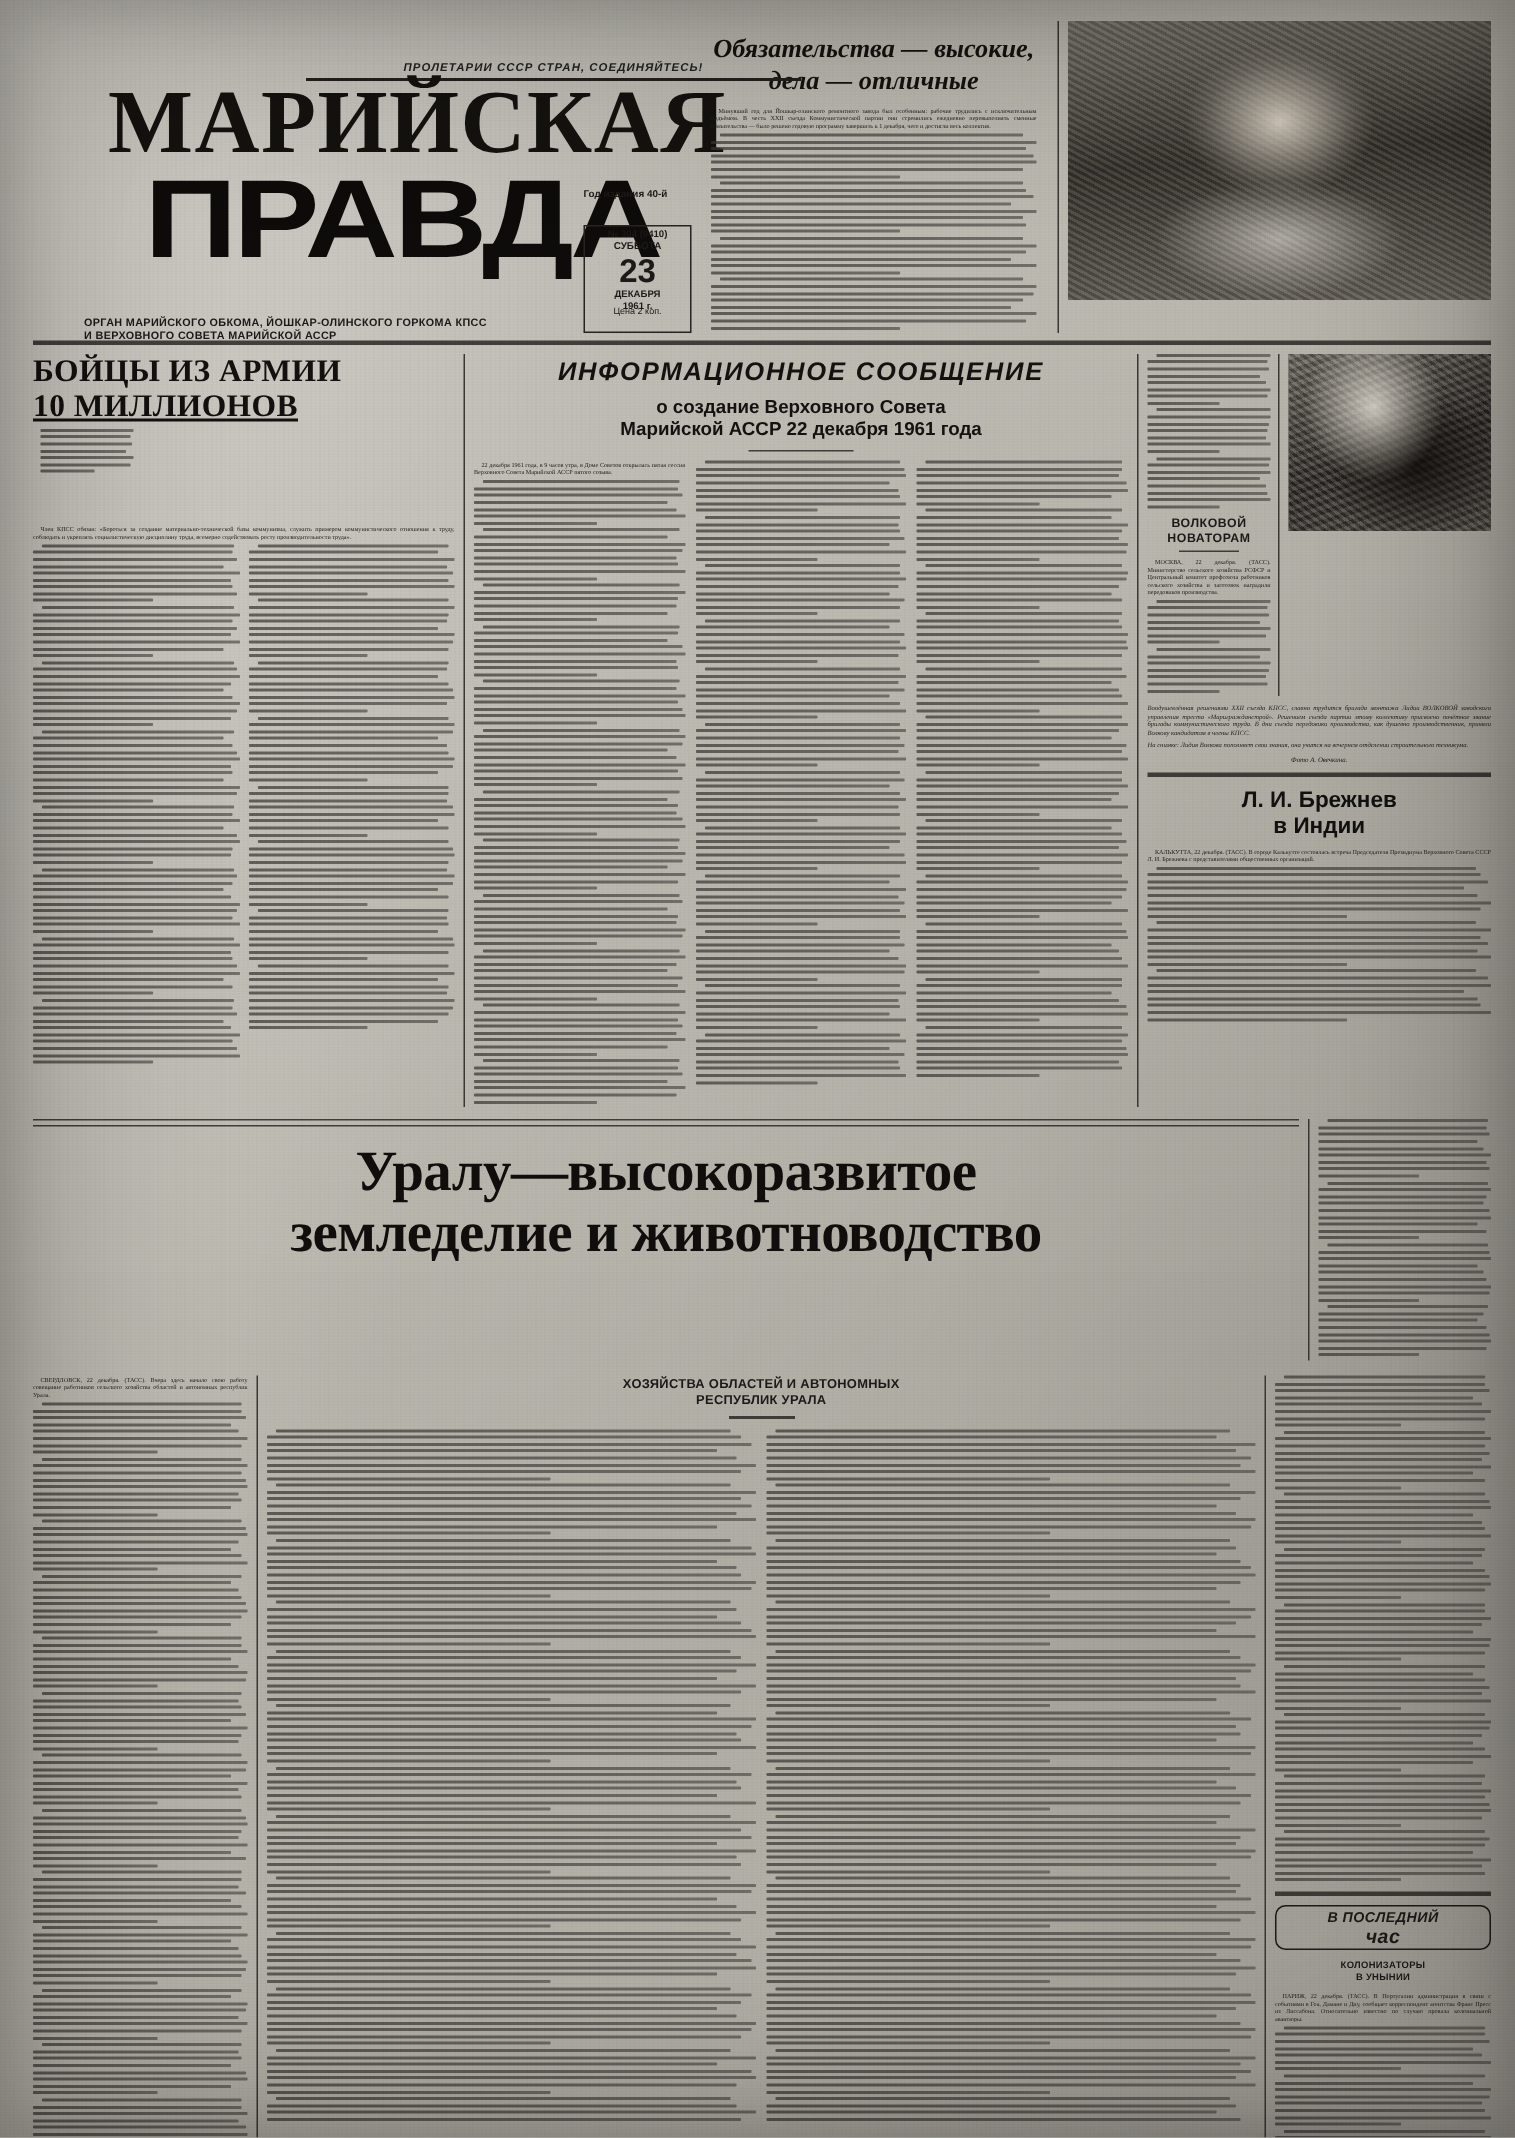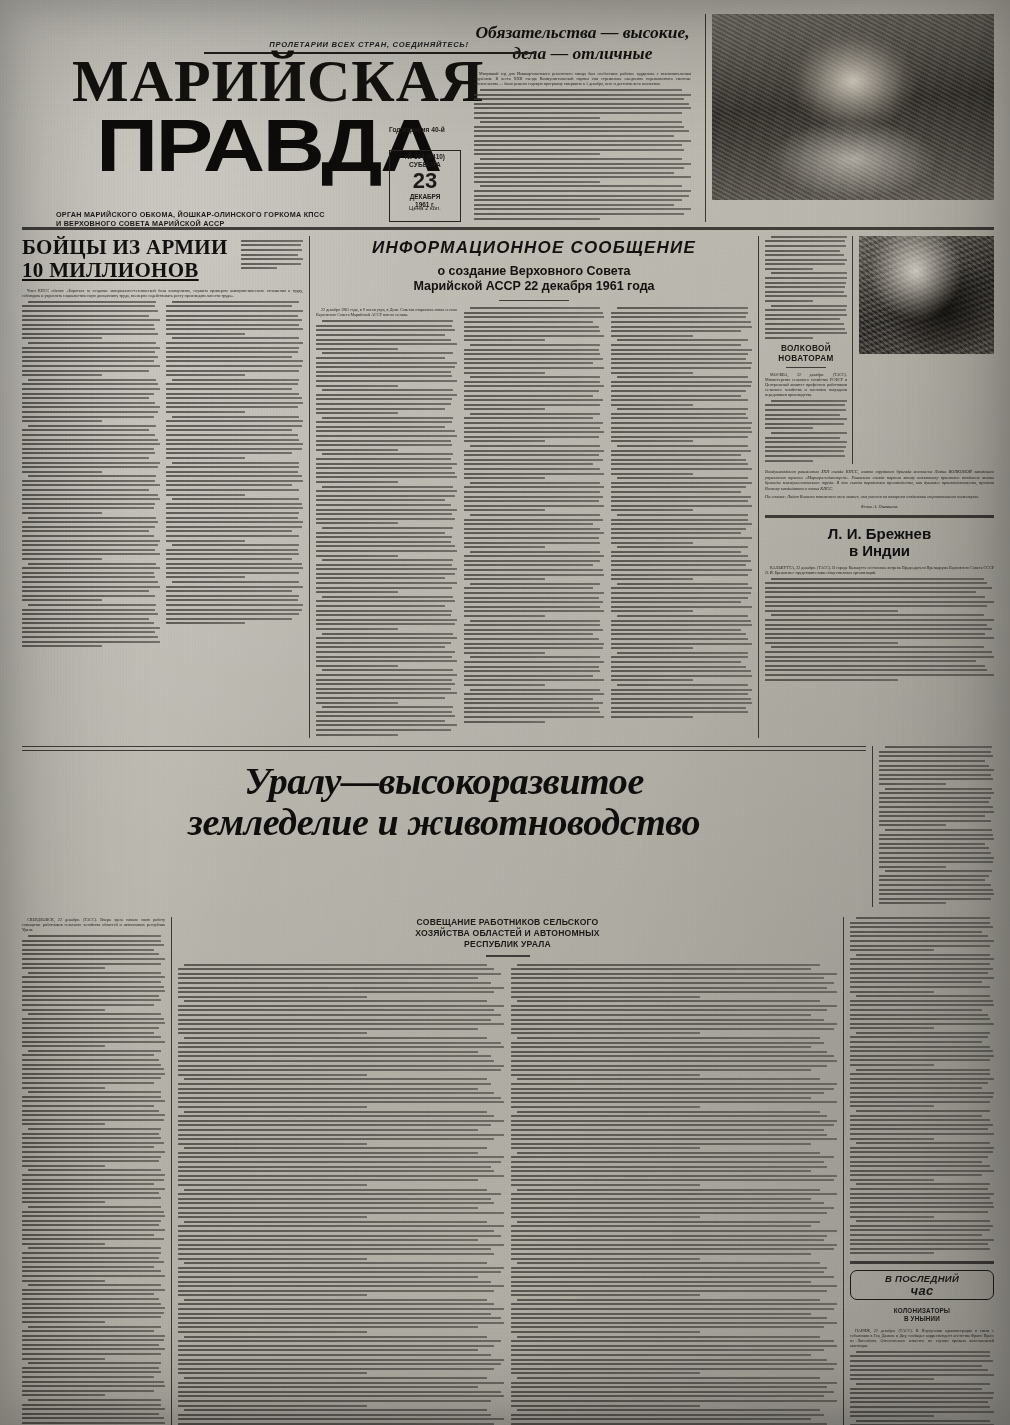--- a/index.html
+++ b/index.html
@@ -118,21 +118,21 @@
 </style>
 </head>
 <body>
 
 <div class="page">
  <div class="sheet">
 
   <div style="display:flex;">
 
     <div class="masthead" style="width:446px;flex:0 0 446px;position:relative;">
-      <div class="slogan">ПРОЛЕТАРИИ ВСЕХ СТРАН, СОЕДИНЯЙТЕСЬ!</div>
+      <div class="slogan">ПРОЛЕТАРИИ СССР СТРАН, СОЕДИНЯЙТЕСЬ!</div>
       <div class="slogan-rule"></div>
       <div class="logo1">МАРИЙСКАЯ</div>
       <div class="logo2">ПРАВДА</div>
       <div class="year">Год издания 40-й</div>
       <div class="datebox">
         <div class="issue">№ 304 (9410)</div>
         <div class="dow">СУББОТА</div>
         <div class="day">23</div>
         <div class="mon">ДЕКАБРЯ</div>
         <div class="yr">1961 г.</div>
@@ -191,21 +191,21 @@
             </div>
       </div>
     </div>
   </div>
 
   <div class="rule thick" style="margin:5px 0 0 0;"></div>
 
   <div style="display:flex;margin-top:6px;">
 
     <div class="col" style="width:288px;flex:0 0 288px;padding-right:6px;border-right:1px solid #3b3834;">
-      <div style="display:flex;">
+      <div style="display:flex;flex-direction:column;">
         <div style="flex:1;">
           <div class="h-left">БОЙЦЫ ИЗ АРМИИ</div>
           <div class="h-left" style="text-align:left;text-decoration:underline;">10 МИЛЛИОНОВ</div>
         </div>
         <div style="width:62px;flex:0 0 62px;padding-left:5px;">
           <div class="lines blur2" style="padding-top:4px;">
             <i class="s2"></i>
                 <i class="s1"></i>
                 <i class="s4"></i>
                 <i class="s3"></i>
@@ -768,21 +768,21 @@
             <i class="s3"></i>
             <i class="s6"></i>
             <i class="s1"></i>
             <i class="s2"></i>
             <i class="end"></i>
       </div>
     </div>
   </div>
 
   <div style="display:flex;margin-top:8px;">
-    <div style="flex:1;padding-right:6px;font-style:italic;">
+    <div style="flex:1;padding-right:6px;">
       <div class="rule dbl"></div>
       <div class="h-ural" style="margin-top:10px;">
         <div>Уралу—высокоразвитое</div>
         <div>земледелие и животноводство</div>
       </div>
     </div>
     <div style="width:115px;flex:0 0 115px;border-left:1px solid #3b3834;padding-left:6px;">
       <div class="lines blur2">
         <i class="ind s2"></i>
             <i class="s1"></i>
@@ -936,21 +936,20 @@
             <i class="s2"></i>
             <i class="s6"></i>
             <i class="s4"></i>
             <i class="s2"></i>
 
       </div>
     </div>
 
     <div class="col" style="flex:1;padding:0 6px;border-right:1px solid #3b3834;">
       <div class="h-ural-sub">
-        <div>СОВЕЩАНИЕ РАБОТНИКОВ СЕЛЬСКОГО</div>
         <div>ХОЗЯЙСТВА ОБЛАСТЕЙ И АВТОНОМНЫХ</div>
         <div>РЕСПУБЛИК УРАЛА</div>
       </div>
       <div class="rule" style="width:44px;margin:5px auto 7px auto;height:1.5px;"></div>
       <div style="display:flex;gap:7px;">
         <div style="flex:1;" class="lines blur">
           <i class="ind s2"></i>
               <i class="s1"></i>
               <i class="s4"></i>
               <i class="s3"></i>

